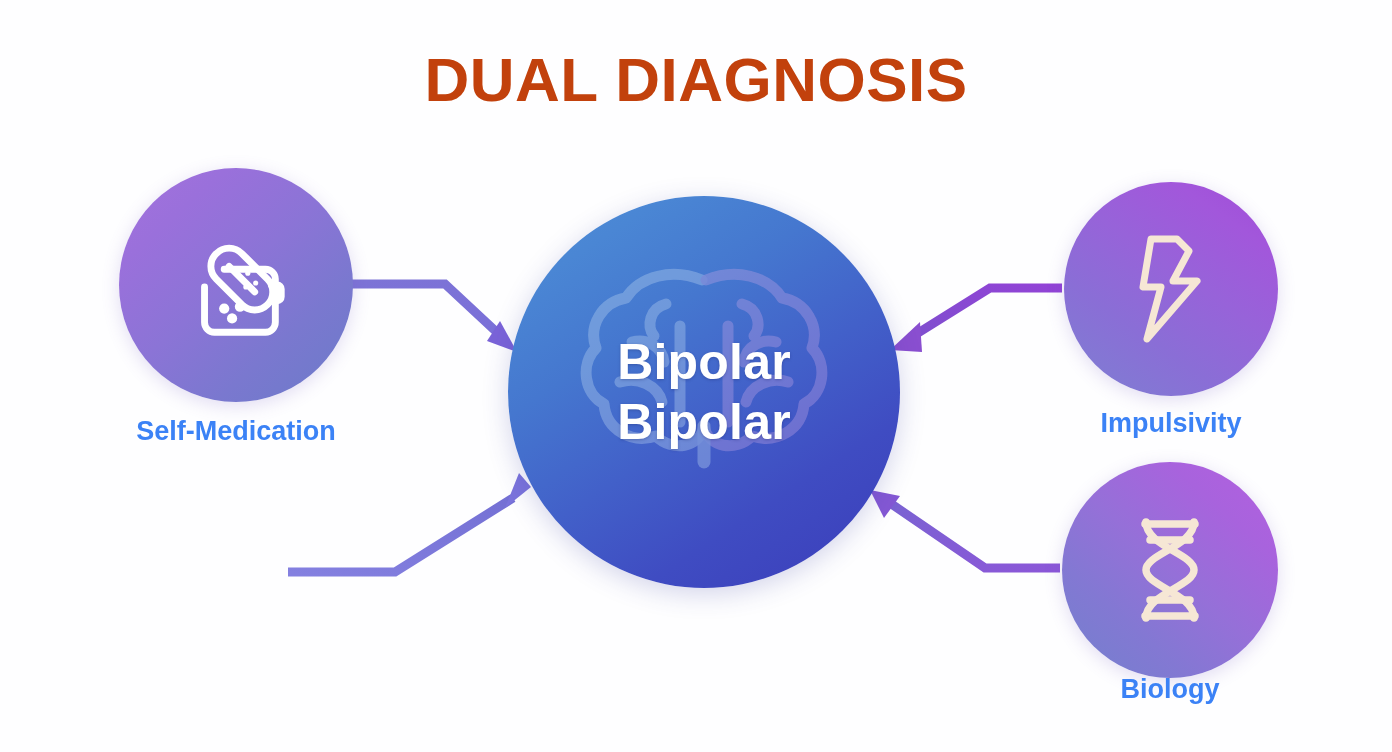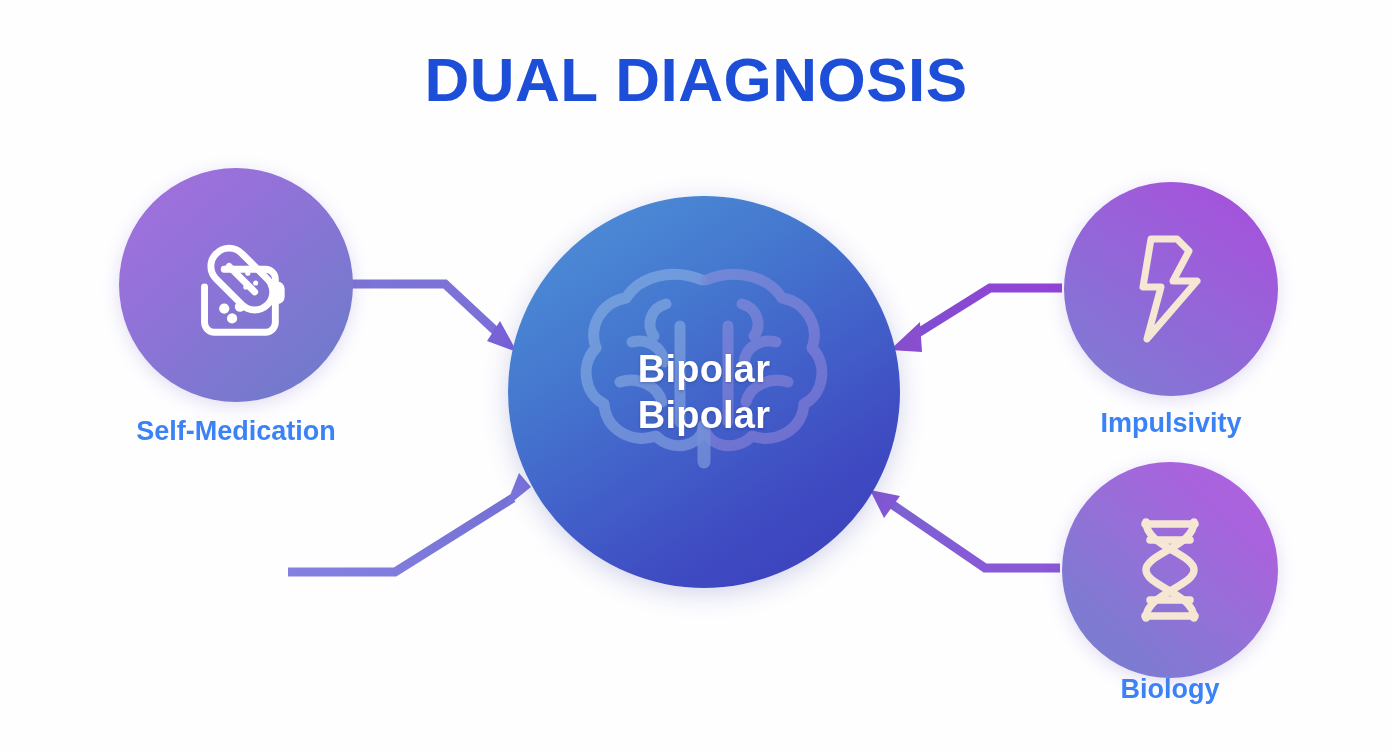--- a/index.html
+++ b/index.html
@@ -26,21 +26,21 @@
   
   .title {
     position: absolute;
     top: 44px;
     left: 0;
     width: 1392px;
     text-align: center;
     font-size: 62px;
     font-weight: 700;
     letter-spacing: 0.5px;
-    color: #1d4ed8;
+    color: #c2410c;
     font-family: "Liberation Sans", sans-serif;
   }
 
   
   #connectors {
     position: absolute;
     left: 0;
     top: 0;
     width: 1392px;
     height: 752px;
@@ -78,21 +78,21 @@
     position: absolute;
     left: 0;
     top: 0;
     width: 392px;
     height: 392px;
     display: flex;
     flex-direction: column;
     align-items: center;
     justify-content: center;
     color: #ffffff;
-    font-size: 38px;
+    font-size: 50px;
     font-weight: 600;
     line-height: 1.16;
     text-align: left;
     text-shadow: 0 1px 3px rgba(30, 40, 110, 0.35);
     letter-spacing: 0.2px;
   }
   .center-label .l2 { margin-top: 2px; }
 
   
   .node {

